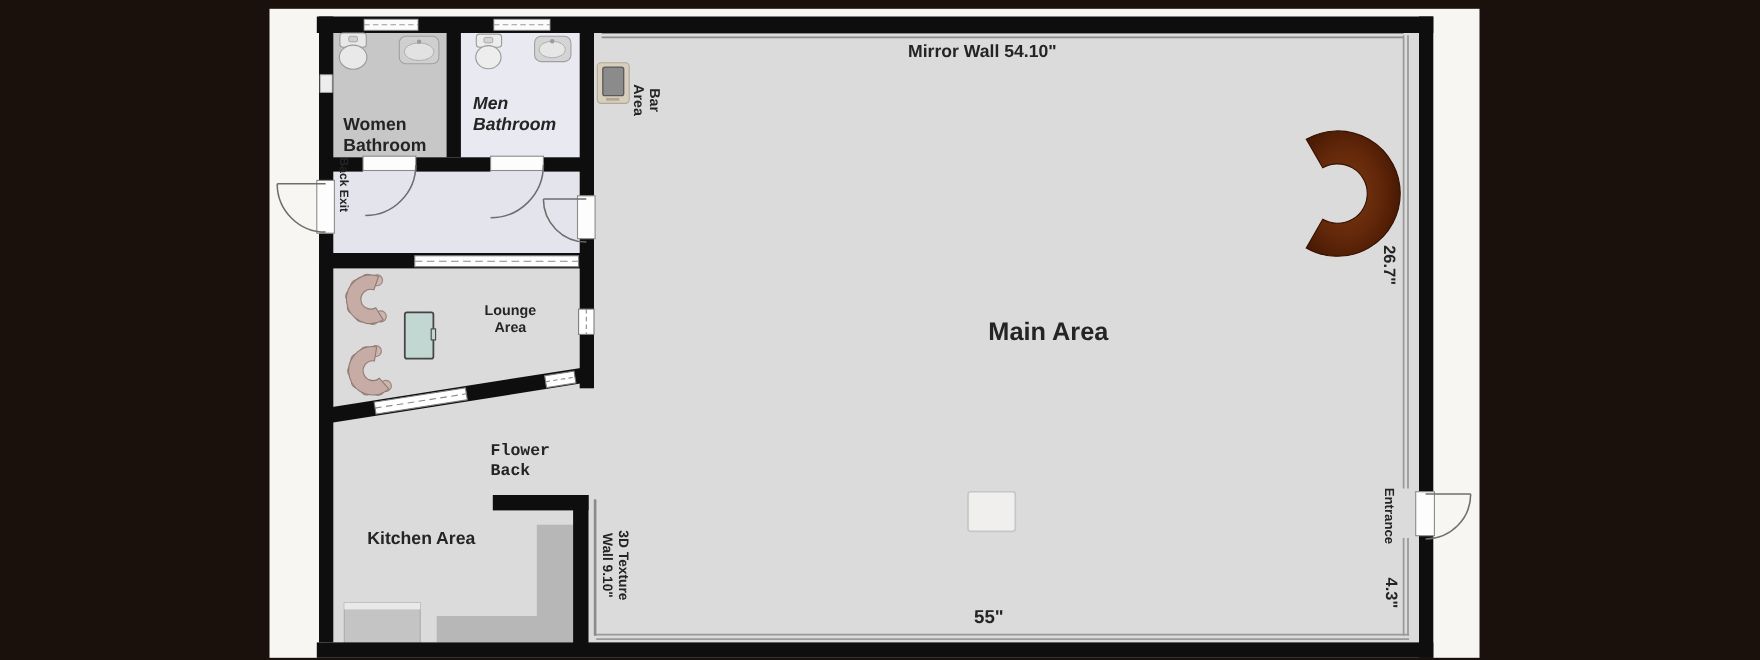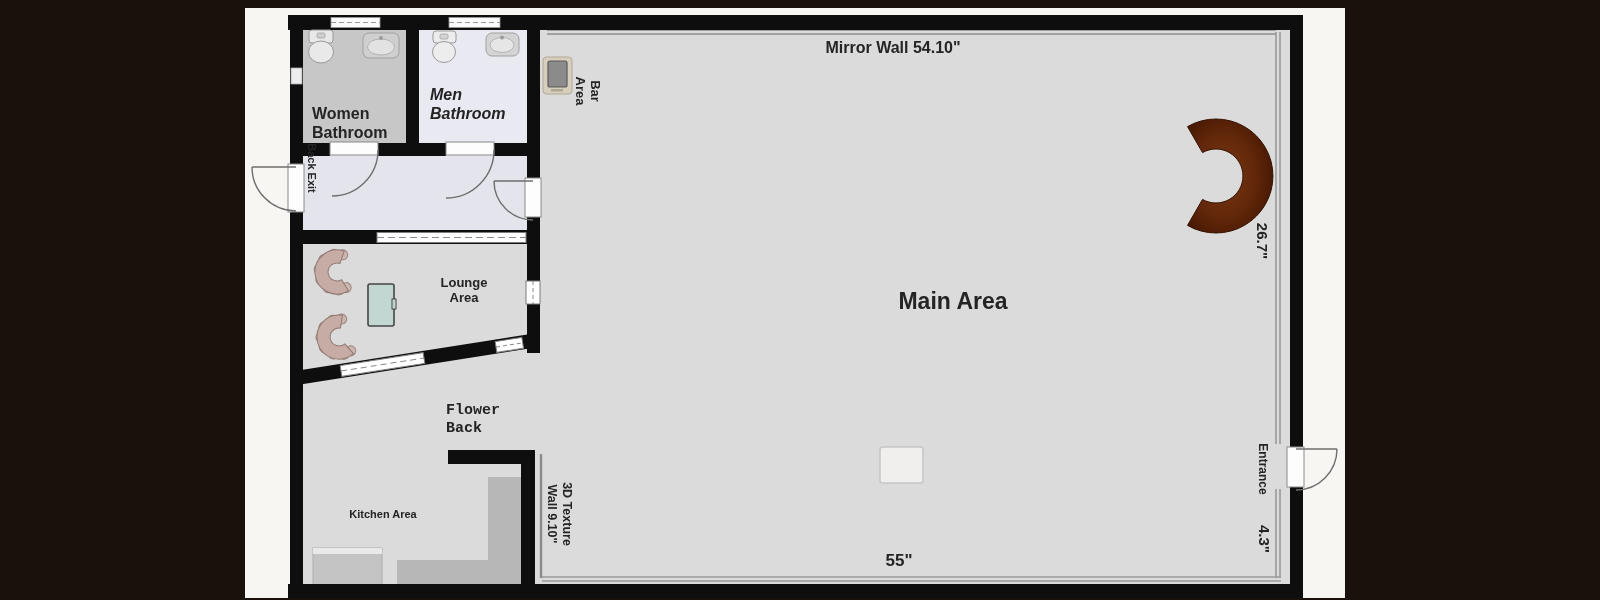--- a/index.html
+++ b/index.html
@@ -222,21 +222,21 @@
     <span>Main Area</span>
   </div>
   <div class="lbl ctr" style="left:464px;top:290px;font-size:13px;">
     <span>Lounge</span>
     <span>Area</span>
   </div>
   <div class="lbl" style="left:446px;top:402px;font-size:15px;font-family:Liberation Mono, monospace;">
     <span>Flower</span>
     <span>Back</span>
   </div>
-  <div class="lbl ctr" style="left:383px;top:514px;font-size:11px;">
+  <div class="lbl ctr" style="left:383px;top:491px;font-size:16px;">
     <span>Kitchen Area</span>
   </div>
   <div class="lbl rot" style="left:559px;top:514px;font-size:12.5px;">
     <span>3D Texture</span>
     <span>Wall 9.10"</span>
   </div>
   <div class="lbl rot" style="left:1262px;top:241px;font-size:15px;">
     <span>26.7"</span>
   </div>
   <div class="lbl rot" style="left:1263px;top:469px;font-size:12px;">

